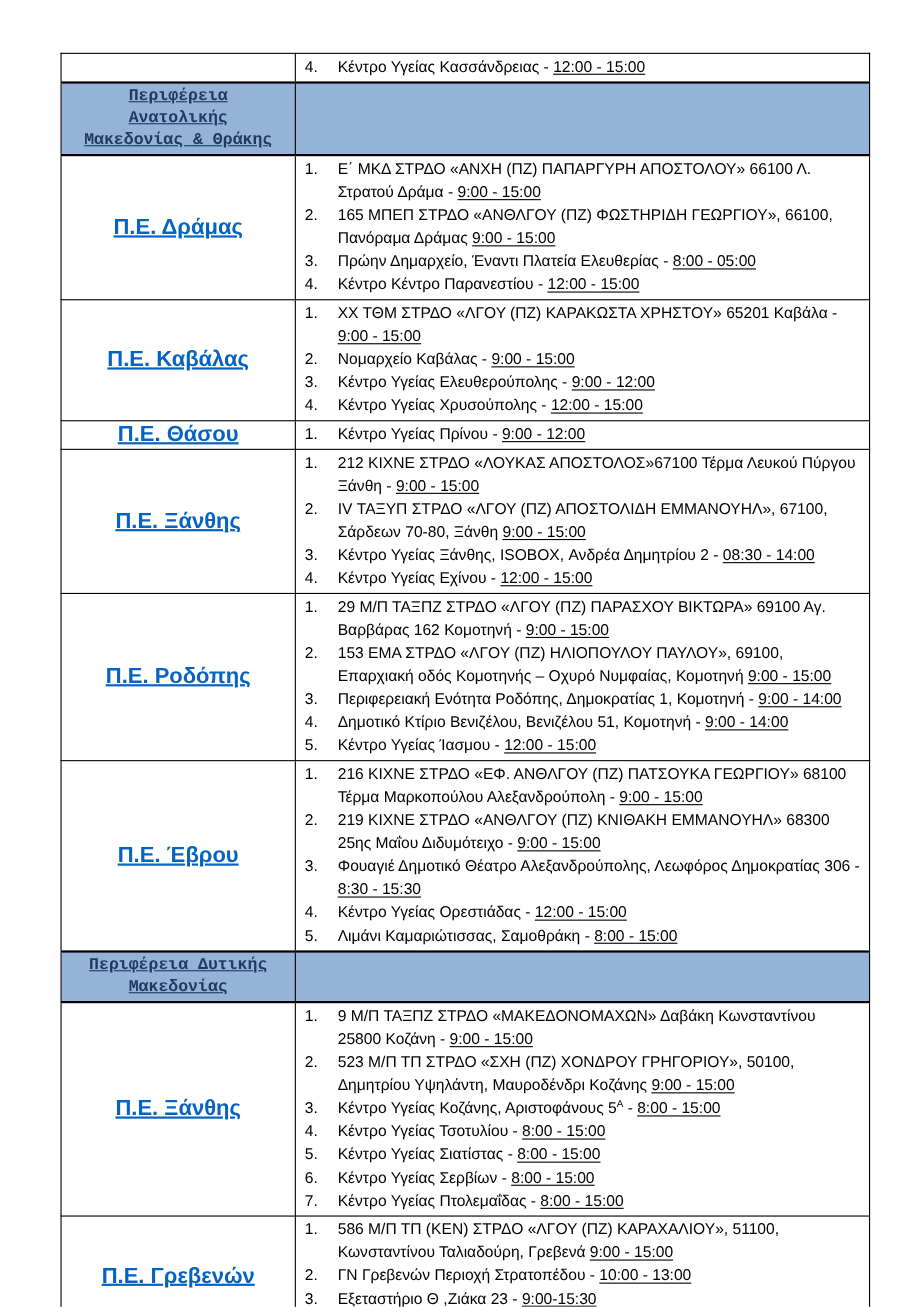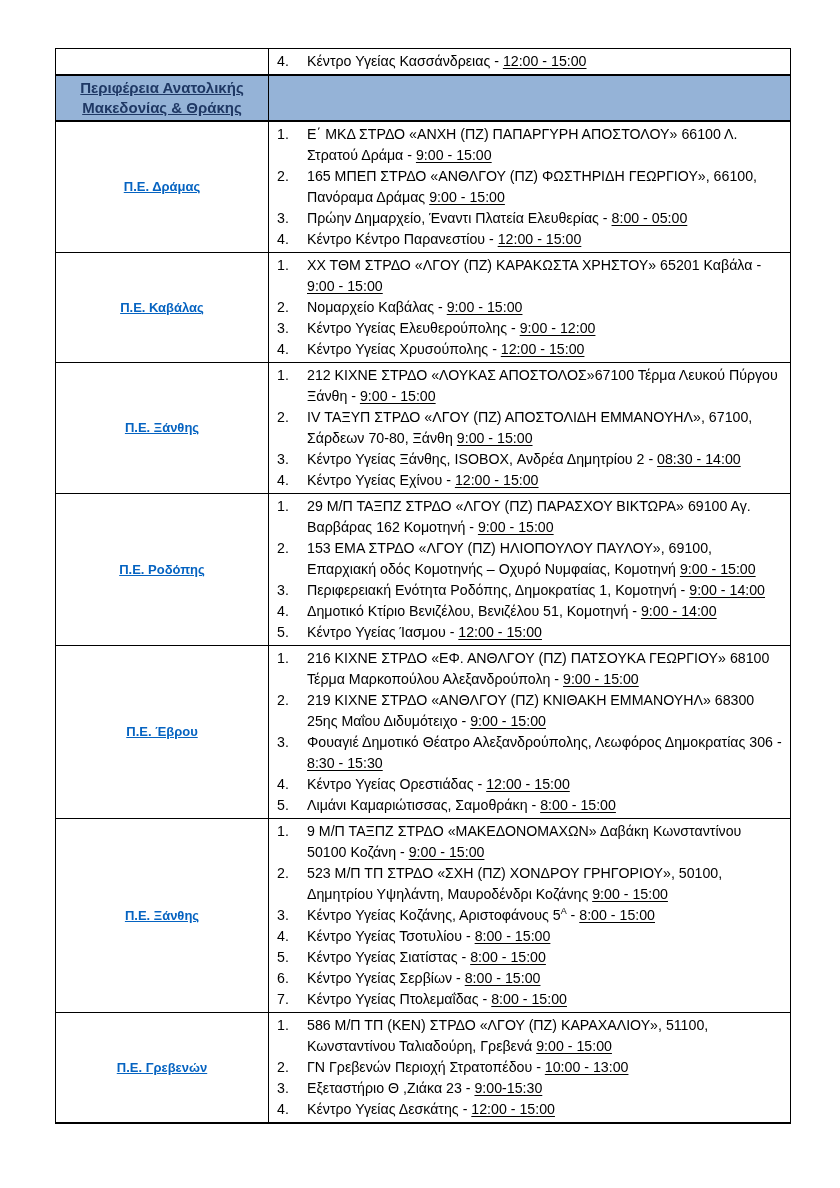--- a/index.html
+++ b/index.html
@@ -15,30 +15,31 @@
   .doc-table td{
     border:1px solid #000;vertical-align:middle;
     padding:1px 6px;
   }
   td.region-cell{
     width:213px;text-align:center;vertical-align:middle;
   }
   td.items-cell{width:522px;padding:2px 8px 2px 6px;}
   .region-link{
     color:#0563C1;font-weight:bold;text-decoration:underline;
-    font-size:13px;line-height:20px;cursor:pointer;
+    font-size:20px;line-height:20px;cursor:pointer;
   }
   tr.header-row td{
     background:#95B3D7;
     border-top:2px solid #000;border-bottom:2px solid #000;
   }
   .header-label{
     color:#1F3864;font-weight:bold;text-decoration:underline;
     font-size:15px;line-height:20px;display:block;text-align:center;
     padding:1px 14px;
+    font-family:Liberation Mono, monospace;
   }
   .item{
     display:flex;align-items:flex-start;
     font-size:14.2px;line-height:21px;
   }
   .item .num{flex:0 0 30px;padding-left:2px;}
   .item .txt{flex:1 1 auto;word-wrap:break-word;}
   .time{text-decoration:underline;text-underline-offset:2px;text-align:right;}
   sup.mark{font-size:9px;line-height:0;}
   
@@ -105,20 +106,29 @@
             <span class="num">3.</span>
             <span class="txt"><span>Κέντρο Υγείας Ελευθερούπολης - </span><span class="time">9:00 - 12:00</span></span>
           </div>
           <div class="item">
             <span class="num">4.</span>
             <span class="txt"><span>Κέντρο Υγείας Χρυσούπολης - </span><span class="time">12:00 - 15:00</span></span>
           </div>
         </td>
       </tr>
       <tr>
+        <td class="region-cell"><span class="region-link">Π.Ε. Θάσου</span></td>
+        <td class="items-cell">
+          <div class="item">
+            <span class="num">1.</span>
+            <span class="txt"><span>Κέντρο Υγείας Πρίνου - </span><span class="time">9:00 - 12:00</span></span>
+          </div>
+        </td>
+      </tr>
+      <tr>
         <td class="region-cell"><span class="region-link">Π.Ε. Ξάνθης</span></td>
         <td class="items-cell">
           <div class="item">
             <span class="num">1.</span>
             <span class="txt"><span>212 ΚΙΧΝΕ ΣΤΡΔΟ «ΛΟΥΚΑΣ ΑΠΟΣΤΟΛΟΣ»67100 Τέρμα Λευκού Πύργου Ξάνθη - </span><span class="time">9:00 - 15:00</span></span>
           </div>
           <div class="item">
             <span class="num">2.</span>
             <span class="txt"><span>IV ΤΑΞΥΠ ΣΤΡΔΟ «ΛΓΟΥ (ΠΖ) ΑΠΟΣΤΟΛΙΔΗ ΕΜΜΑΝΟΥΗΛ», 67100, Σάρδεων 70-80, Ξάνθη </span><span class="time">9:00 - 15:00</span></span>
           </div>
@@ -175,26 +185,32 @@
           <div class="item">
             <span class="num">4.</span>
             <span class="txt"><span>Κέντρο Υγείας Ορεστιάδας - </span><span class="time">12:00 - 15:00</span></span>
           </div>
           <div class="item">
             <span class="num">5.</span>
             <span class="txt"><span>Λιμάνι Καμαριώτισσας, Σαμοθράκη - </span><span class="time">8:00 - 15:00</span></span>
           </div>
         </td>
       </tr>
+      <tr class="header-row">
+        <td class="region-cell">
+          <span class="header-label">Περιφέρεια Δυτικής Μακεδονίας</span>
+        </td>
+        <td class="items-cell"></td>
+      </tr>
       <tr>
         <td class="region-cell"><span class="region-link">Π.Ε. Ξάνθης</span></td>
         <td class="items-cell">
           <div class="item">
             <span class="num">1.</span>
-            <span class="txt"><span>9 Μ/Π ΤΑΞΠΖ ΣΤΡΔΟ «ΜΑΚΕΔΟΝΟΜΑΧΩΝ» Δαβάκη Κωνσταντίνου 50100 Κοζάνη - </span><span class="time">9:00 - 15:00</span></span>
+            <span class="txt"><span>9 Μ/Π ΤΑΞΠΖ ΣΤΡΔΟ «ΜΑΚΕΔΟΝΟΜΑΧΩΝ» Δαβάκη Κωνσταντίνου 25800 Κοζάνη - </span><span class="time">9:00 - 15:00</span></span>
           </div>
           <div class="item">
             <span class="num">2.</span>
             <span class="txt"><span>523 Μ/Π ΤΠ ΣΤΡΔΟ «ΣΧΗ (ΠΖ) ΧΟΝΔΡΟΥ ΓΡΗΓΟΡΙΟΥ», 50100, Δημητρίου Υψηλάντη, Μαυροδένδρι Κοζάνης </span><span class="time">9:00 - 15:00</span></span>
           </div>
           <div class="item">
             <span class="num">3.</span>
             <span class="txt"><span>Κέντρο Υγείας Κοζάνης, Αριστοφάνους 5</span><sup class="mark">Α</sup><span> - </span><span class="time">8:00 - 15:00</span></span>
           </div>
           <div class="item">

